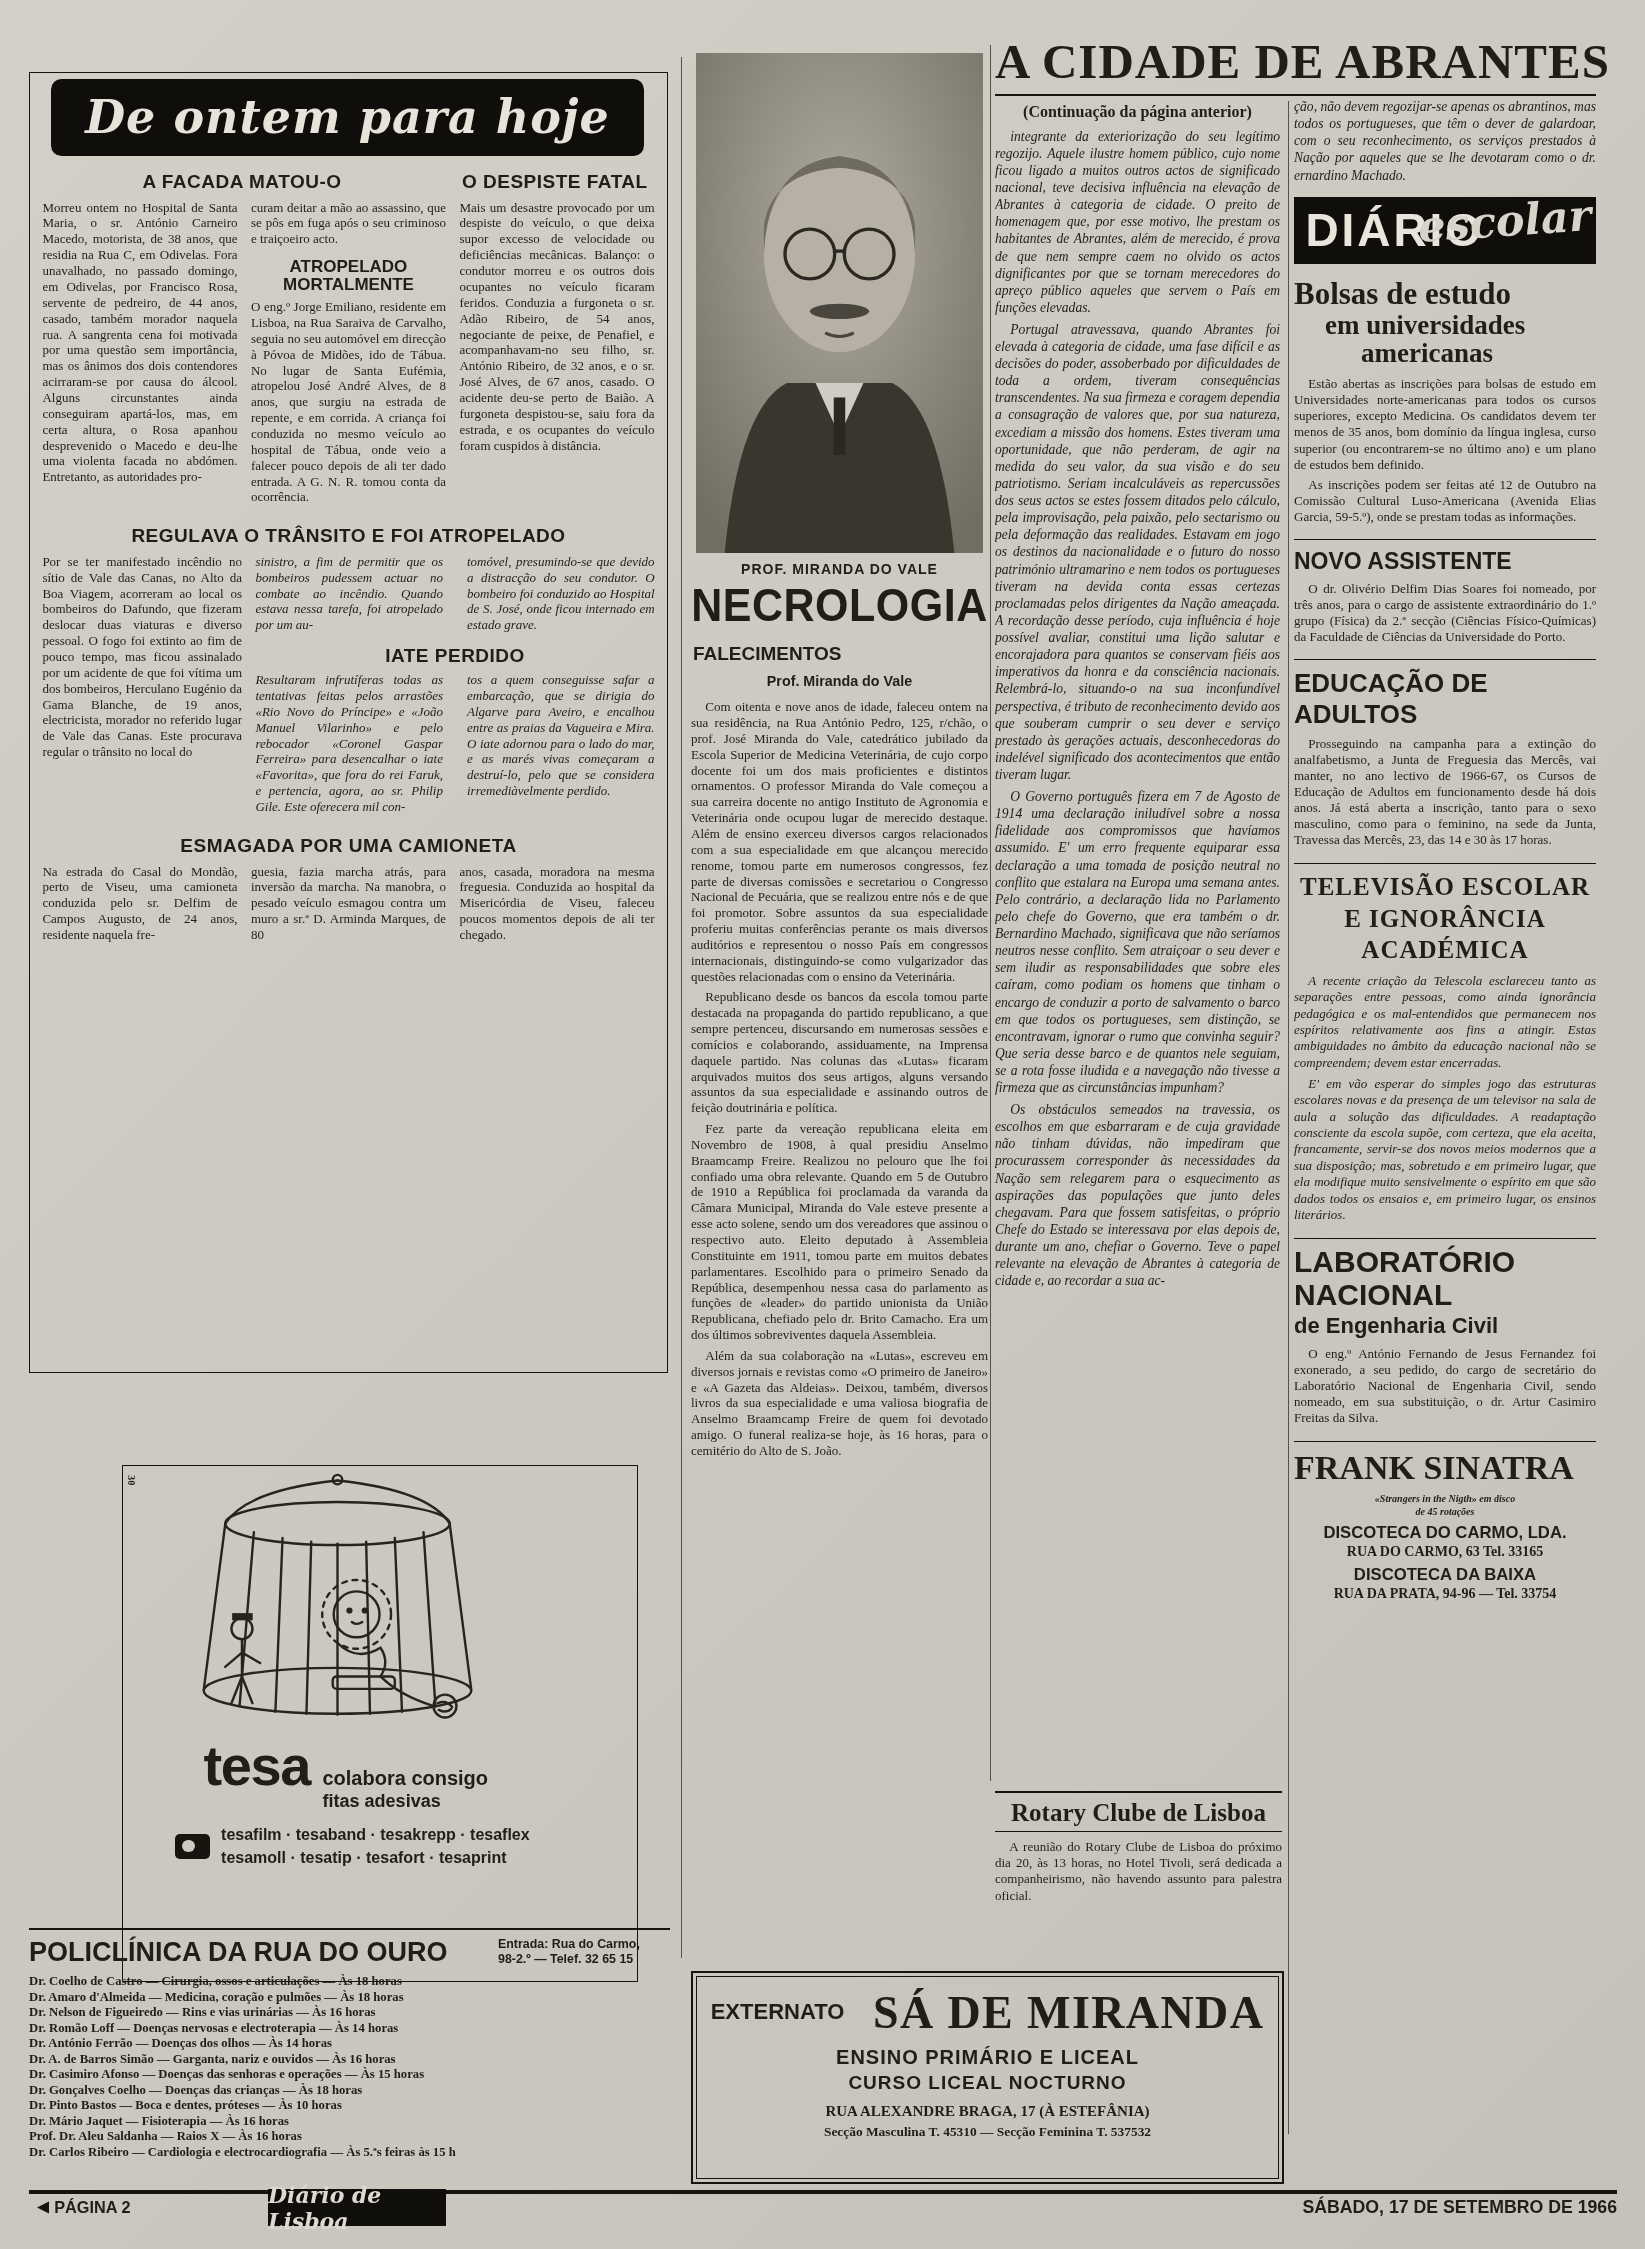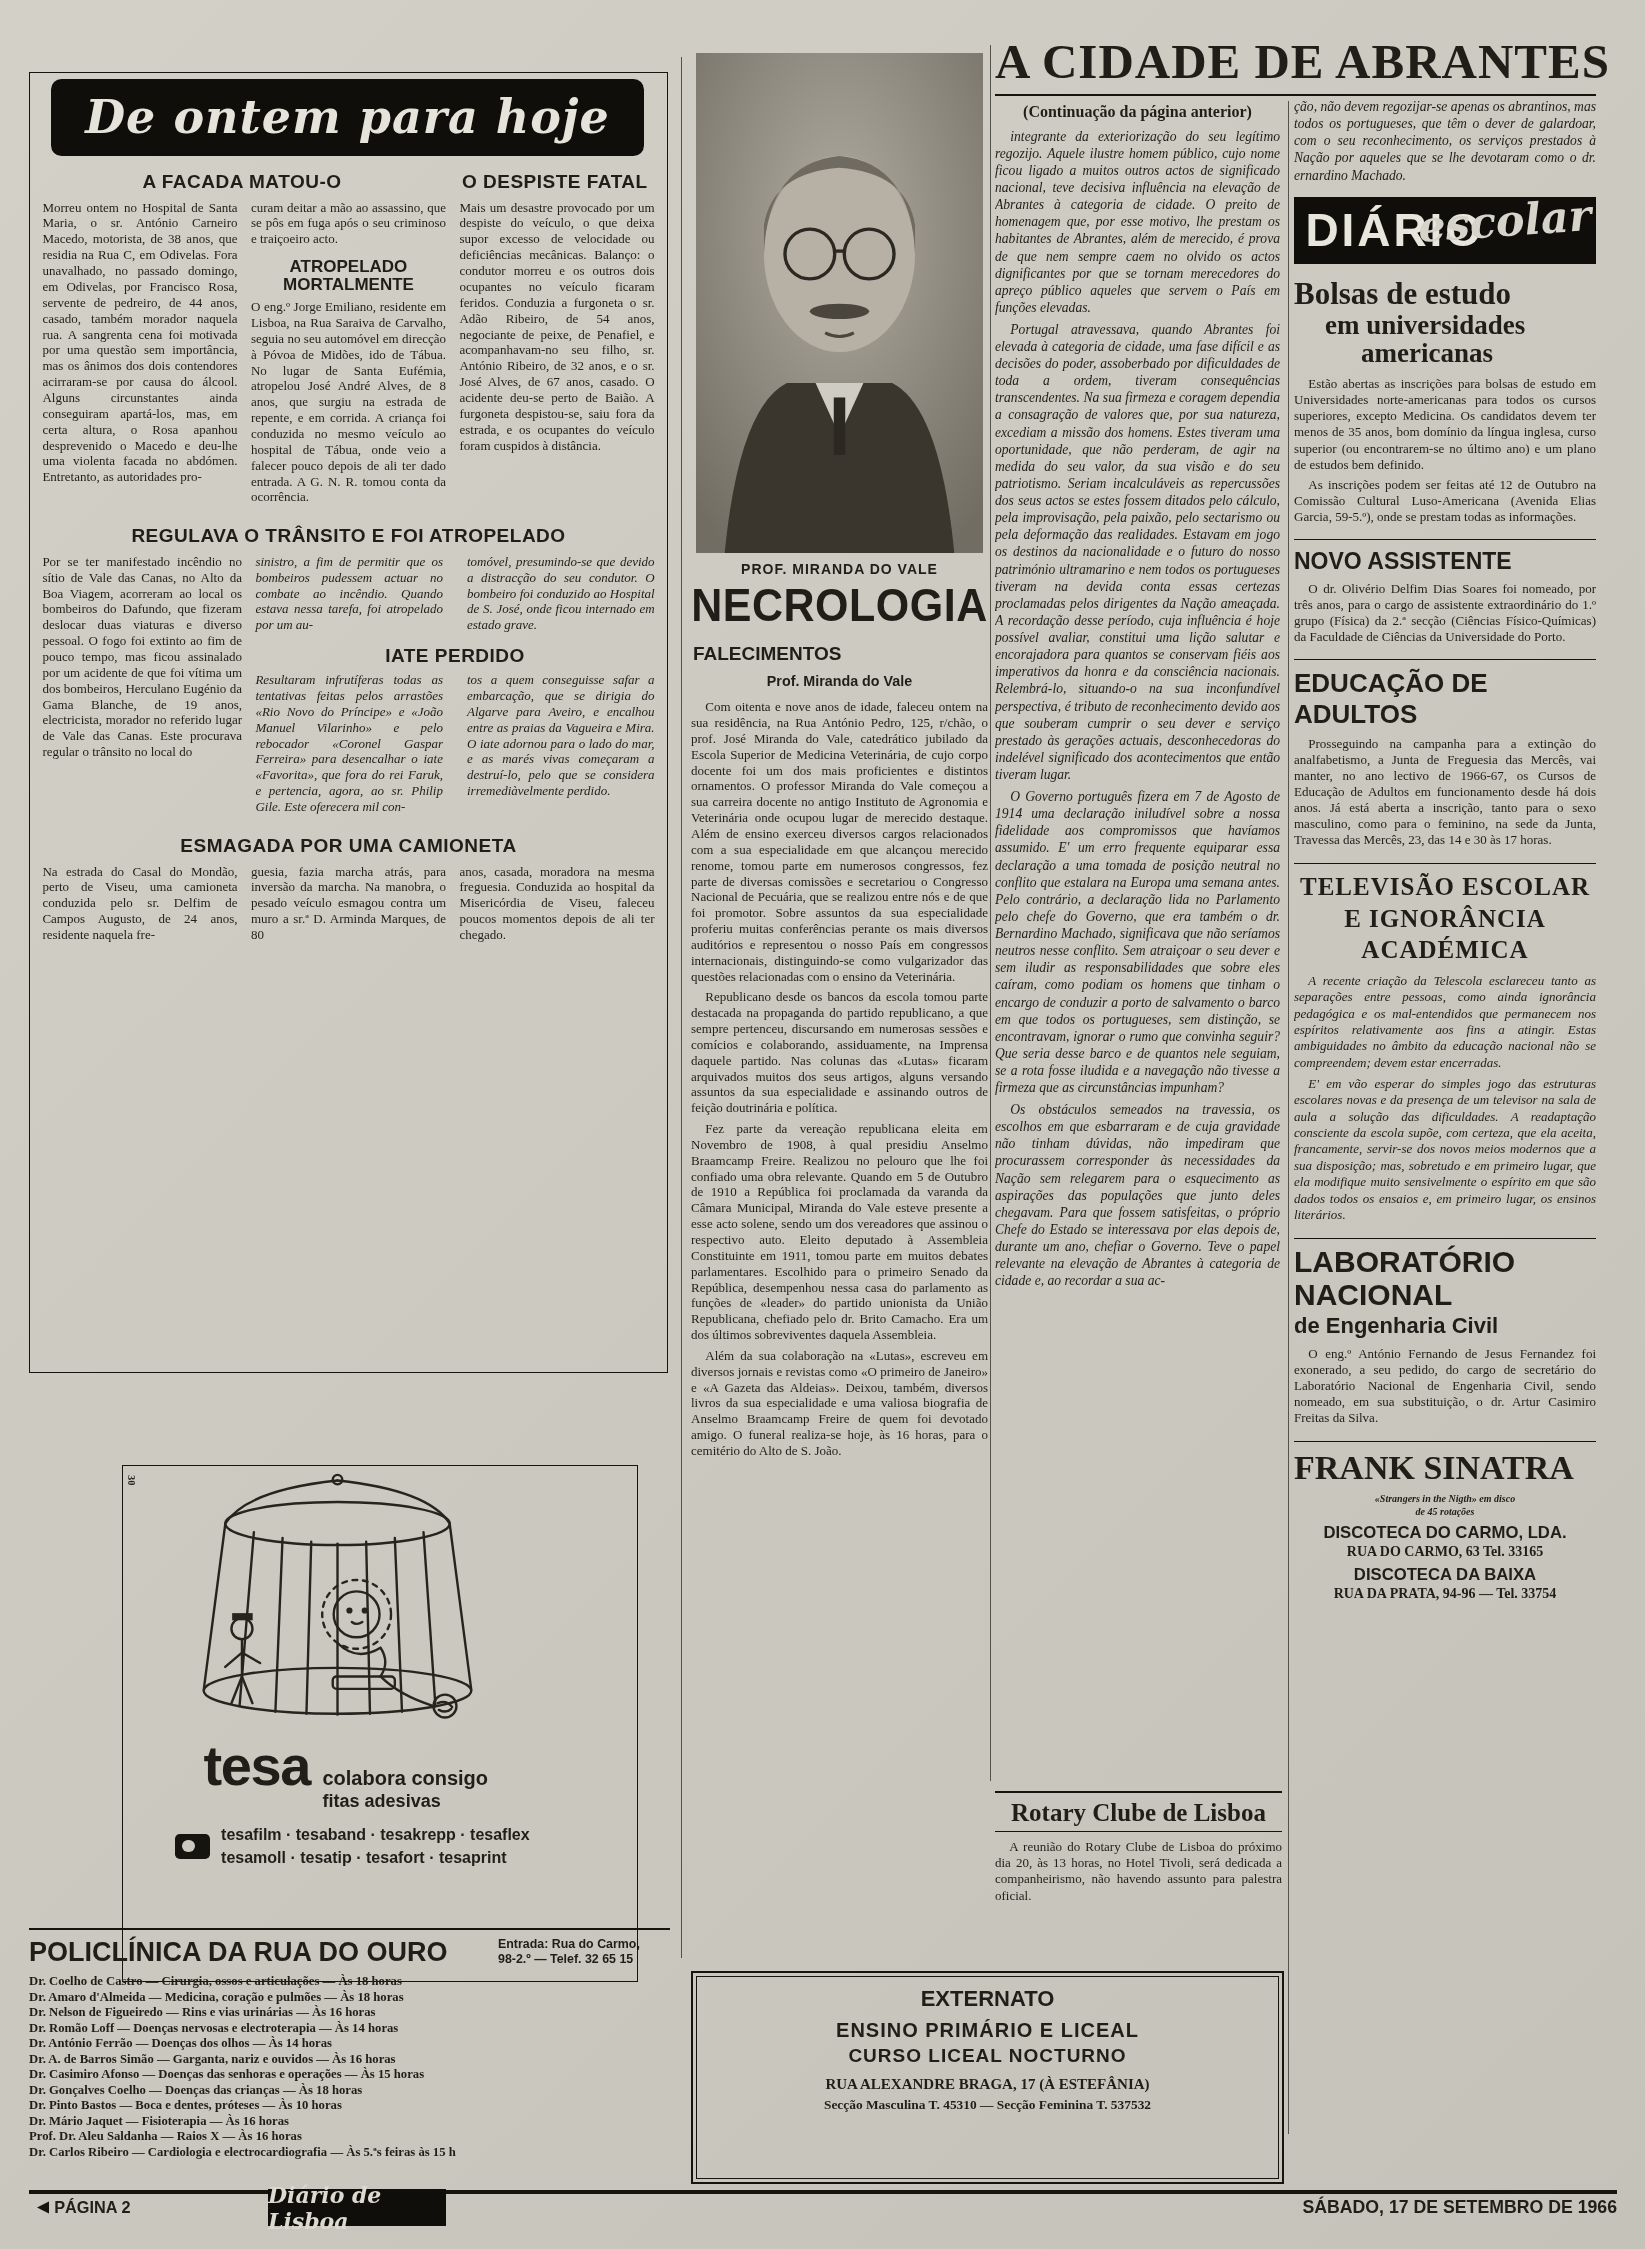--- a/index.html
+++ b/index.html
@@ -81,21 +81,21 @@
 
   
   .rotary { left:995px; top:1791px; width:287px; border-top:2.4px solid #16140f; padding-top:5.7px; }
   .rotary-title { font-family:"Liberation Serif", serif; font-weight:bold; font-size:25px; text-align:center;
                   border-bottom:1.4px solid #16140f; padding-bottom:4.8px; margin-bottom:6.7px; }
   .rotary p { font-size:13px; line-height:1.24; }
 
   
   .externato { left:691px; top:1971px; width:593px; height:213px; border:2.4px solid #16140f; padding:3.3px; }
   .ext-inner { border:1.4px solid #16140f; height:100%; padding:8.6px 13.4px; text-align:center; }
-  .ext-row { display:flex; align-items:center; gap:16.3px; justify-content:center; }
+  .ext-row { display:flex; align-items:center; gap:16.3px; justify-content:space-between; }
   .ext-label { font-family:"Liberation Sans", sans-serif; font-weight:bold; font-size:22px; }
   .ext-name { font-family:"Liberation Serif", serif; font-weight:bold; font-size:46px; letter-spacing:1.4px; }
   .ext-l1 { font-family:"Liberation Sans", sans-serif; font-weight:bold; font-size:20px; margin-top:6.7px; letter-spacing:1px;}
   .ext-l2 { font-family:"Liberation Sans", sans-serif; font-weight:bold; font-size:19px; margin-top:3.8px; letter-spacing:1px;}
   .ext-l3 { font-weight:bold; font-size:15px; margin-top:8.6px; }
   .ext-l4 { font-weight:bold; font-size:13.4px; margin-top:3.8px; }
 
   
   .right-col { left:1294px; top:98px; width:302px; height:2041px; overflow:hidden; }
   .lead-par { font-size:13.6px; line-height:1.26; font-style:italic; text-align:justify; }
@@ -313,20 +313,21 @@
 
   <section class="abs rotary">
     <div class="rotary-title">Rotary Clube de Lisboa</div>
     <p class="jt ind">A reunião do Rotary Clube de Lisboa do próximo dia 20, às 13 horas, no Hotel Tivoli, será dedicada a companheirismo, não havendo assunto para palestra oficial.</p>
   </section>
 
   <section class="abs externato">
     <div class="ext-inner">
       <div class="ext-row">
         <span class="ext-label">EXTERNATO</span>
+        <span class="ext-name">SÁ DE MIRANDA</span>
       </div>
       <div class="ext-l1">ENSINO PRIMÁRIO E LICEAL</div>
       <div class="ext-l2">CURSO LICEAL NOCTURNO</div>
       <div class="ext-l3">RUA ALEXANDRE BRAGA, 17 (À ESTEFÂNIA)</div>
       <div class="ext-l4">Secção Masculina T. 45310 — Secção Feminina T. 537532</div>
     </div>
   </section>
 
   <section class="abs right-col">
     <p class="lead-par">ção, não devem regozijar-se apenas os abrantinos, mas todos os portugueses, que têm o dever de galardoar, com o seu reconhecimento, os serviços prestados à Nação por aqueles que se lhe devotaram como o dr. ernardino Machado.</p>

